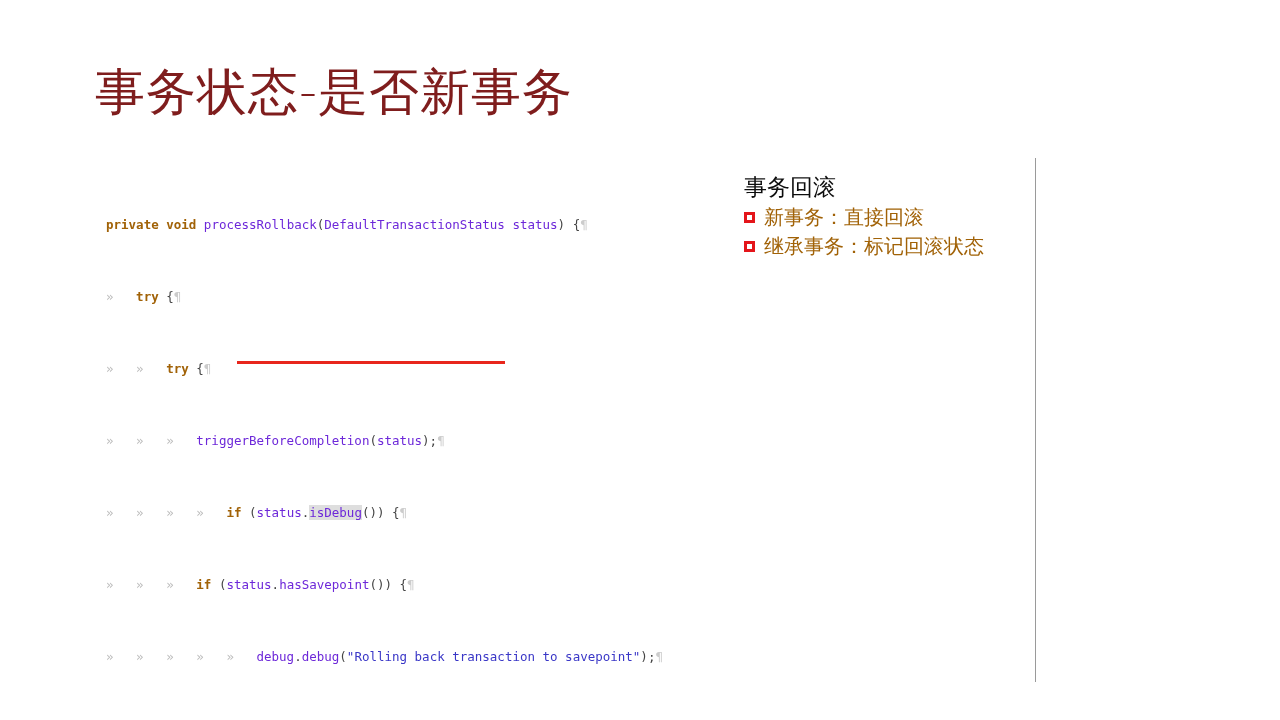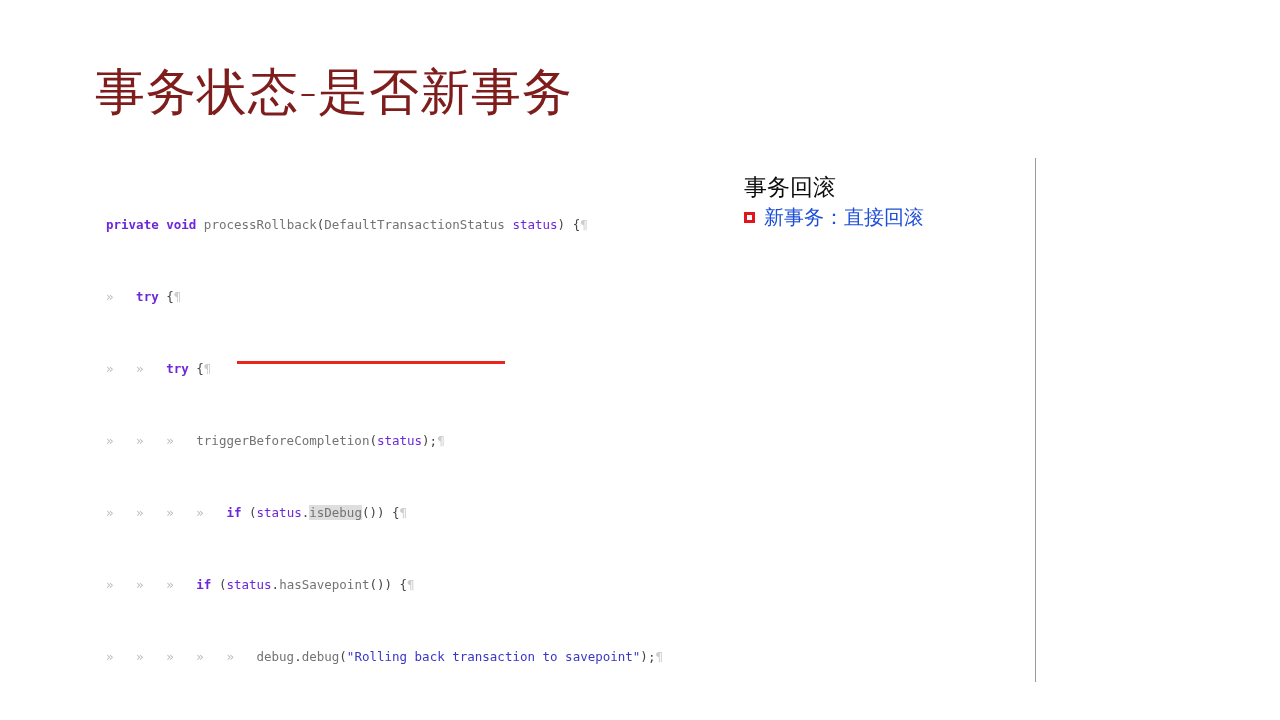--- a/index.html
+++ b/index.html
@@ -36,22 +36,22 @@
     line-height: 18px;
     white-space: pre;
     color: #222222;
   }
   .code-line {
     position: relative;
     height: 18px;
     white-space: pre;
   }
   .ind { color: #bdbdbd; }
-  .kw  { color: #6d28d9; font-weight: bold; }
-  .id  { color: #737373; }
+  .kw  { color: #a16207; font-weight: bold; }
+  .id  { color: #6d28d9; }
   .fld { color: #6d28d9; }
   .str { color: #3a37c7; }
   .pun { color: #444444; }
   .pil { color: #cccccc; }
   .dbg { background: #dedede; }
 
   
   #red-underline {
     position: absolute;
     left: 237px; top: 361px;
@@ -103,21 +103,21 @@
   }
   .bullet-square {
     width: 11px; height: 11px;
     border: 3px solid #e4151a;
     box-sizing: border-box;
     margin-right: 9px;
     flex: 0 0 auto;
   }
   .annot-text {
     font-size: 20px;
-    color: #1d4ed8;
+    color: #a16207;
     line-height: 27px;
   }
 </style>
 </head>
 <body>
 
 <div id="slide-title">事务状态-是否新事务</div>
 
 <div id="code-block">
 
@@ -188,15 +188,19 @@
 <div id="margin-guide"></div>
 
 <div id="annotation-panel">
   <div id="annot-heading">事务回滚</div>
 
   <div class="annot-item">
     <span class="bullet-square"></span>
     <span class="annot-text">新事务：直接回滚</span>
   </div>
 
+  <div class="annot-item">
+    <span class="bullet-square"></span>
+    <span class="annot-text">继承事务：标记回滚状态</span>
+  </div>
 </div>
 
 <div id="right-mask"></div>
 
 </body></html>

